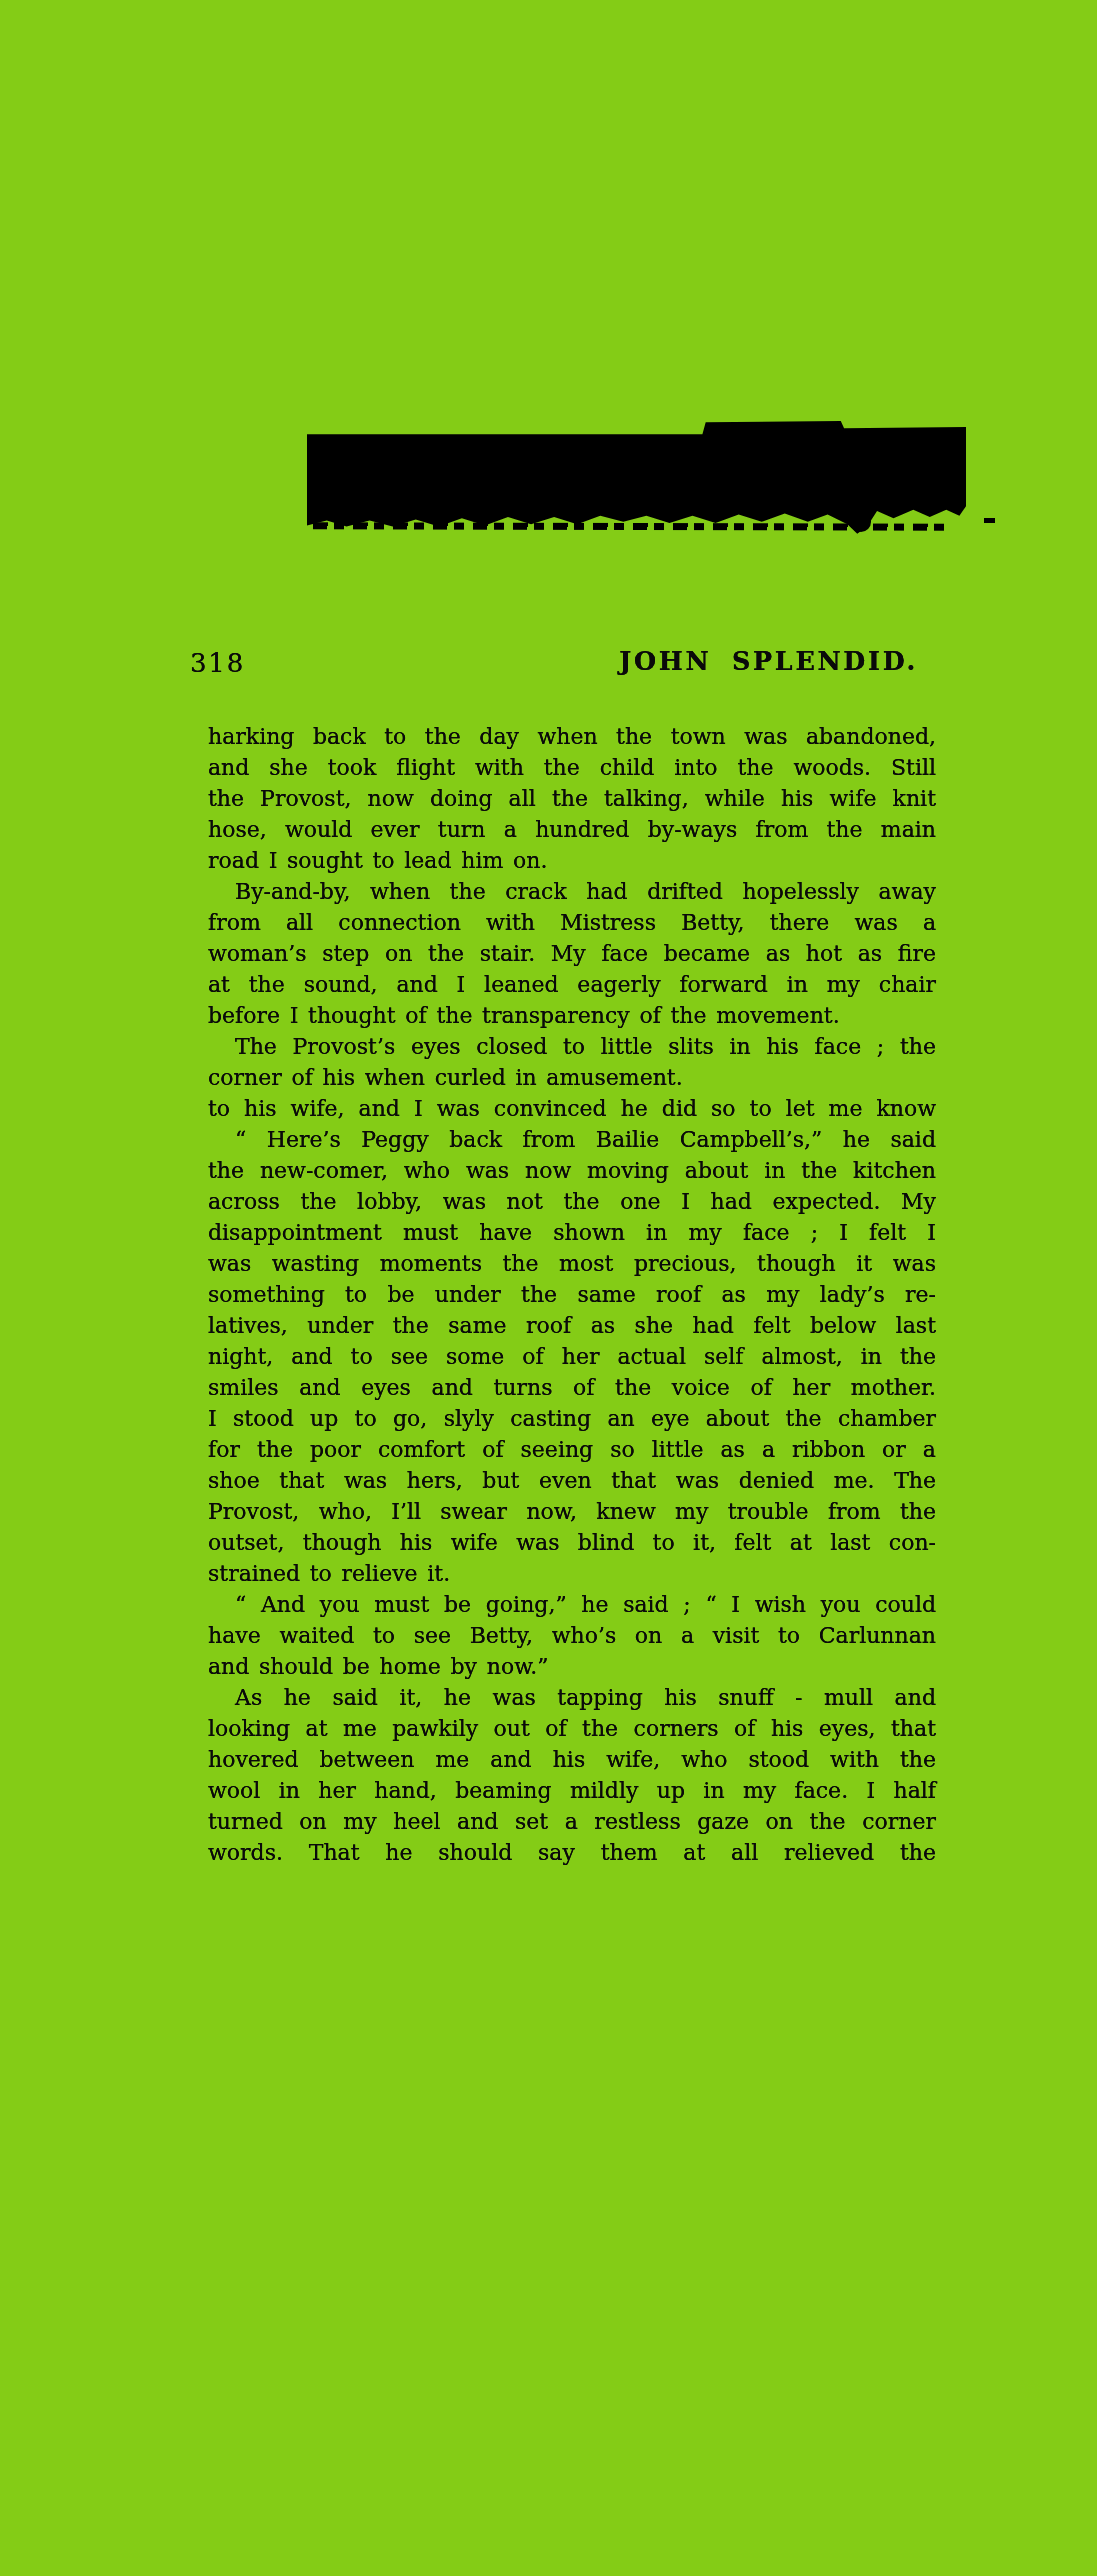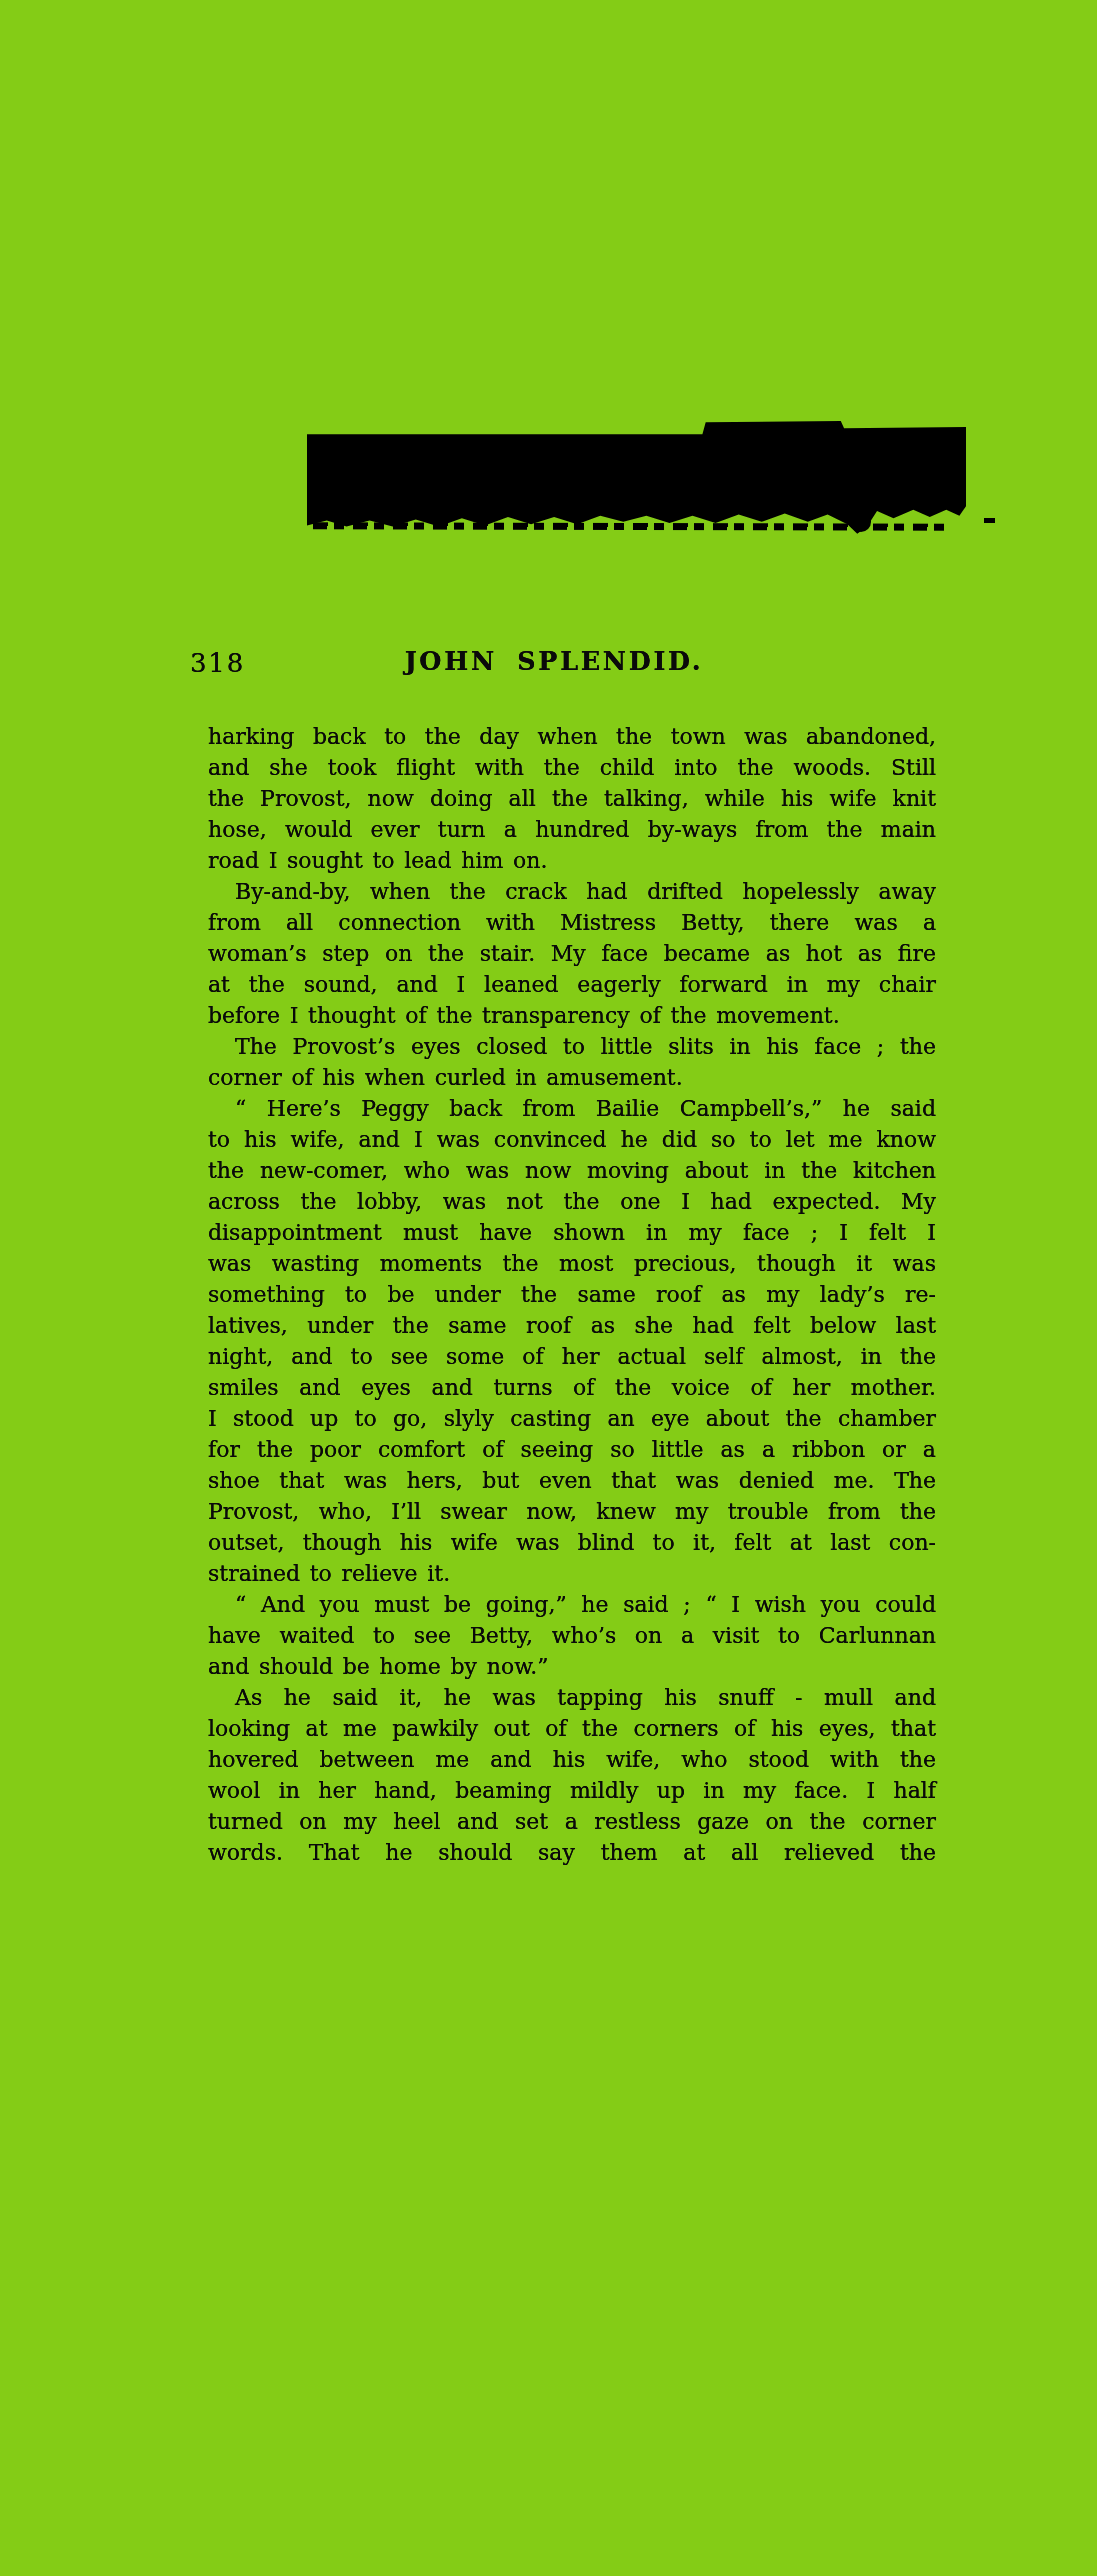--- a/index.html
+++ b/index.html
@@ -79,21 +79,21 @@
     left: 0;
     top: 1.8px;
     font-size: 26px;
     letter-spacing: 1.8px;
     text-shadow: 0 0 0.5px currentColor;
   }
   .head-title {
     position: absolute;
     left: 0;
     width: 100%;
-    text-align: center;
+    text-align: right;
     font-size: 25.4px;
     font-weight: bold;
     letter-spacing: 2.7px;
     word-spacing: 9px;
     text-shadow: 0 0 0.5px currentColor;
   }
 
   
   .body-text {
     position: absolute;
@@ -134,22 +134,22 @@
       <div class="line just">the Provost, now doing all the talking, while his wife knit</div>
       <div class="line just">hose, would ever turn a hundred by-ways from the main</div>
       <div class="line">road I sought to lead him on.</div>
       <div class="line just indent">By-and-by, when the crack had drifted hopelessly away</div>
       <div class="line just">from all connection with Mistress Betty, there was a</div>
       <div class="line just">woman’s step on the stair.  My face became as hot as fire</div>
       <div class="line just">at the sound, and I leaned eagerly forward in my chair</div>
       <div class="line">before I thought of the transparency of the movement.</div>
       <div class="line just indent">The Provost’s eyes closed to little slits in his face ; the</div>
       <div class="line">corner of his when curled in amusement.</div>
+      <div class="line just">to his wife, and I was convinced he did so to let me know</div>
       <div class="line just indent">“ Here’s Peggy back from Bailie Campbell’s,” he said</div>
-      <div class="line just">to his wife, and I was convinced he did so to let me know</div>
       <div class="line just">the new-comer, who was now moving about in the kitchen</div>
       <div class="line just">across the lobby, was not the one I had expected.  My</div>
       <div class="line just">disappointment must have shown in my face ; I felt I</div>
       <div class="line just">was wasting moments the most precious, though it was</div>
       <div class="line just">something to be under the same roof as my lady’s re-</div>
       <div class="line just">latives, under the same roof as she had felt below last</div>
       <div class="line just">night, and to see some of her actual self almost, in the</div>
       <div class="line just">smiles and eyes and turns of the voice of her mother.</div>
       <div class="line just">I stood up to go, slyly casting an eye about the chamber</div>
       <div class="line just">for the poor comfort of seeing so little as a ribbon or a</div>

